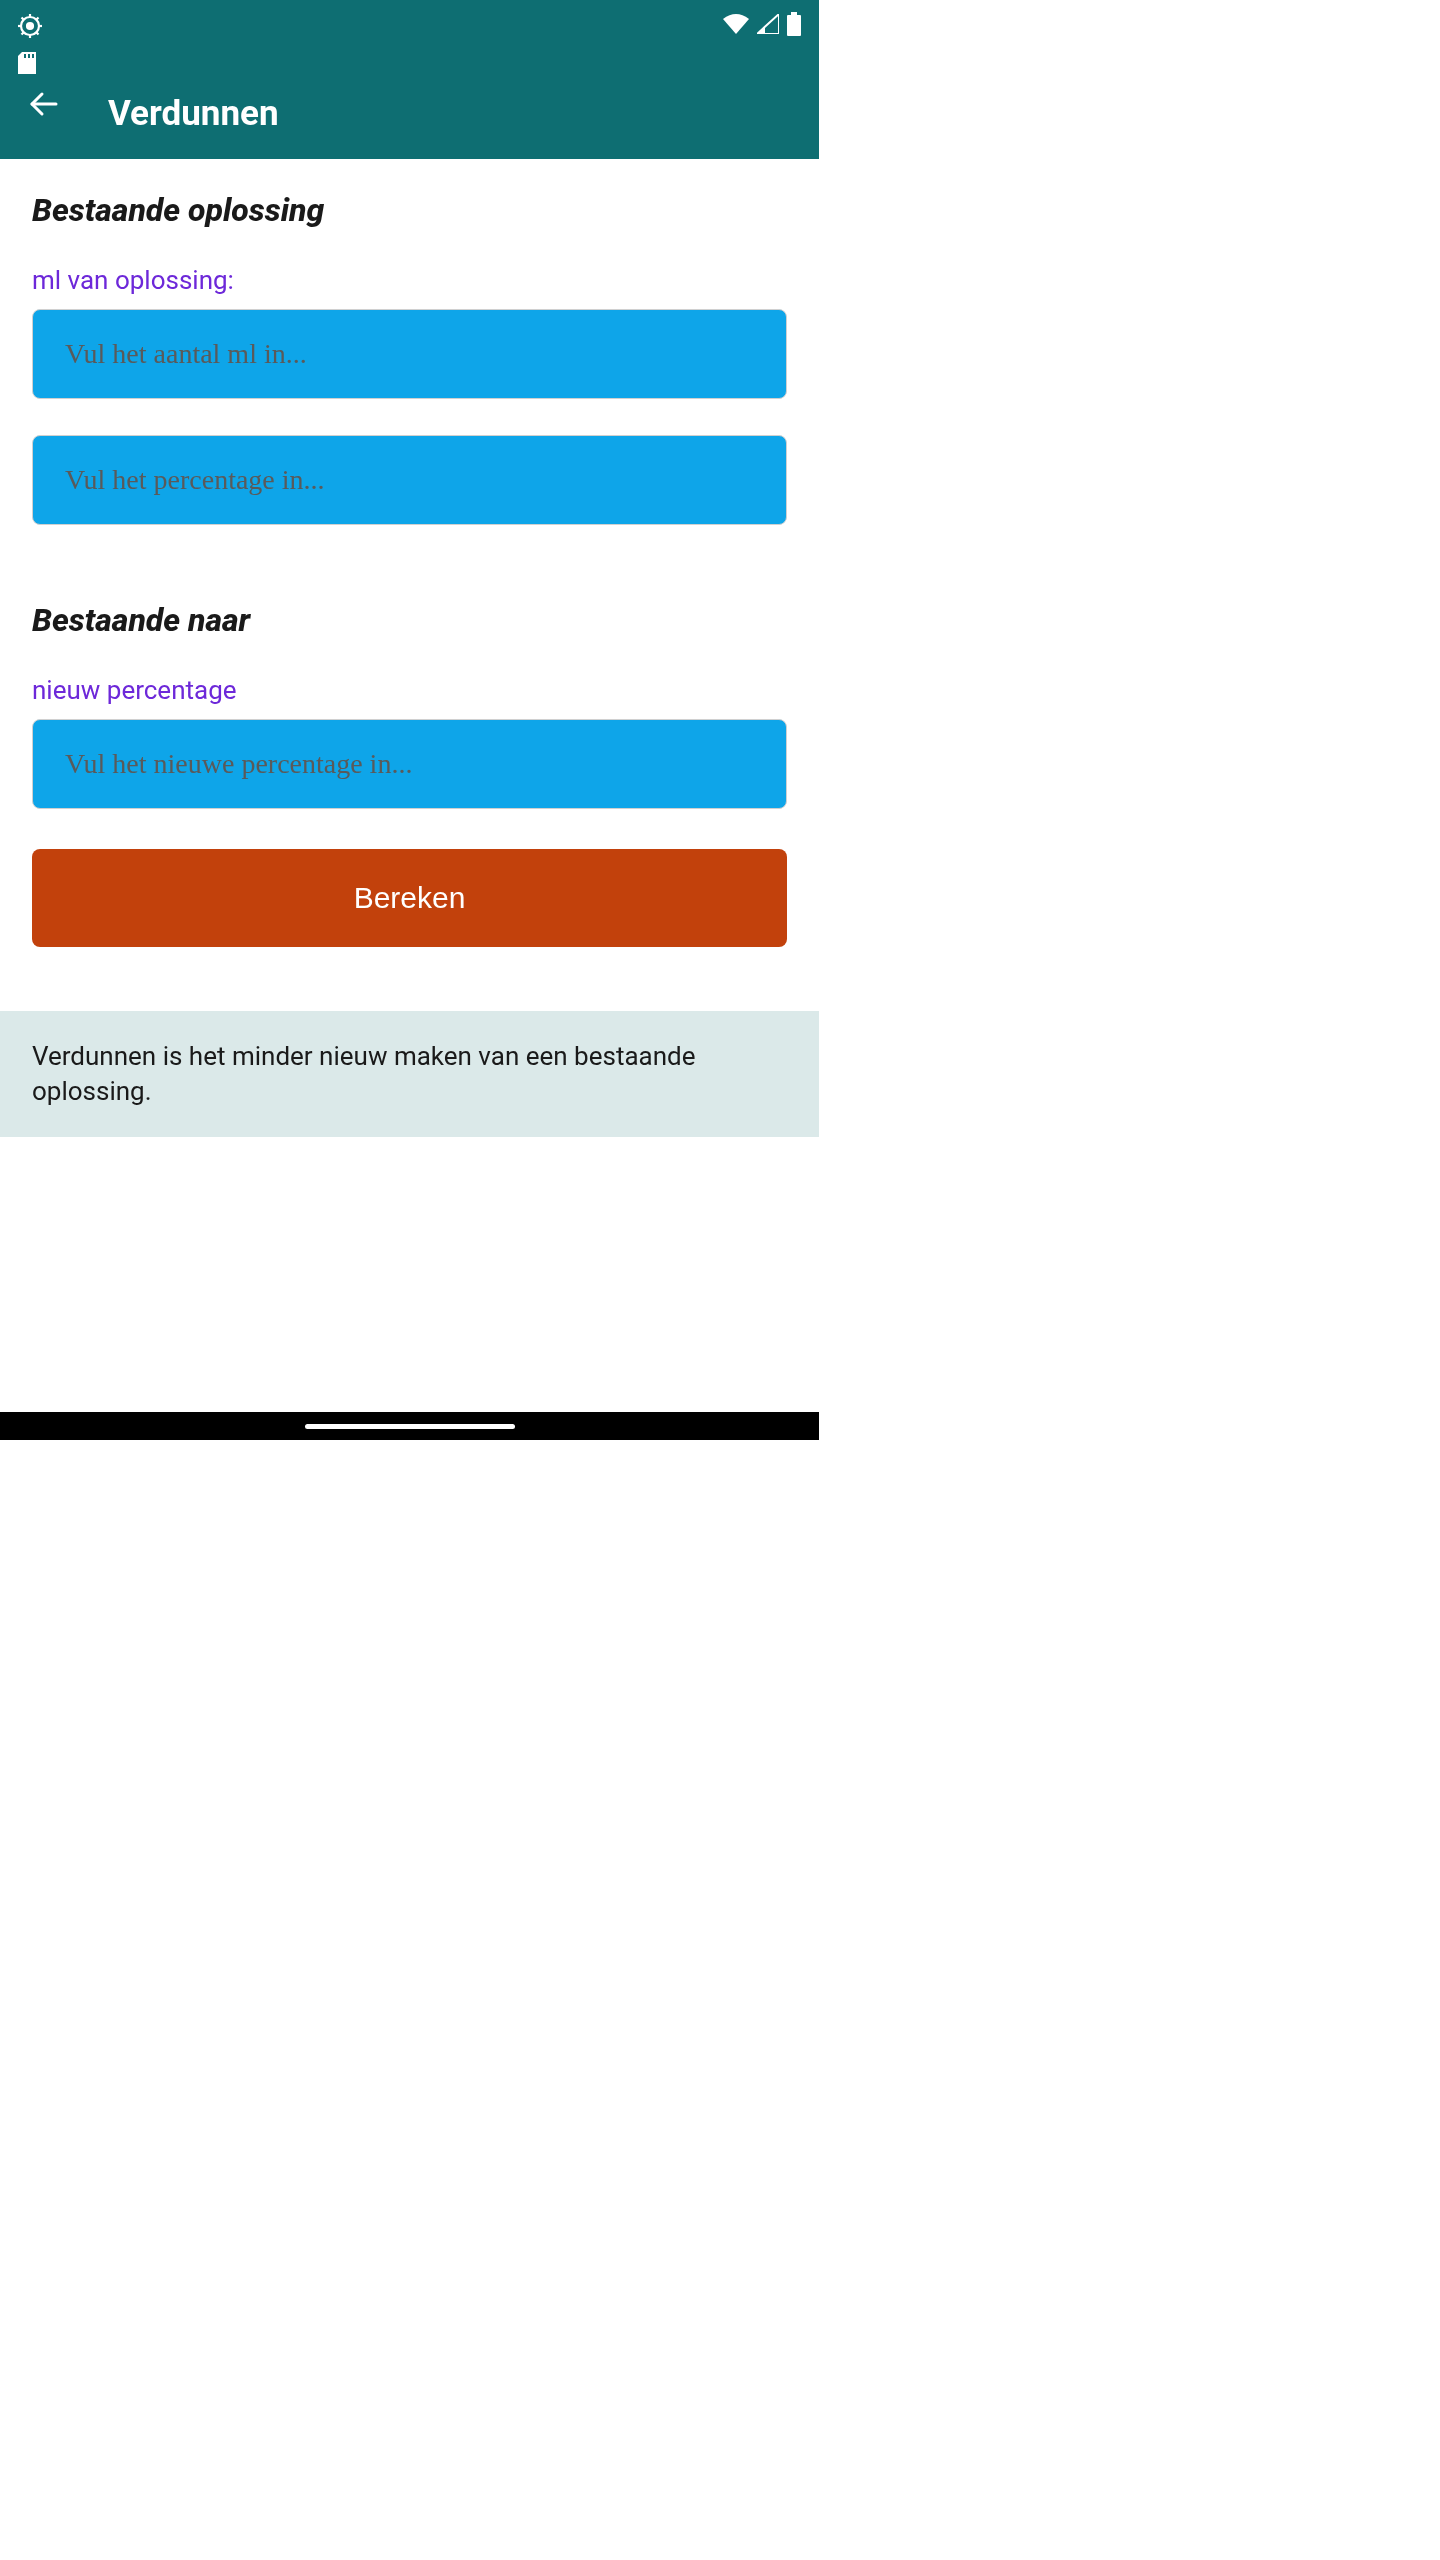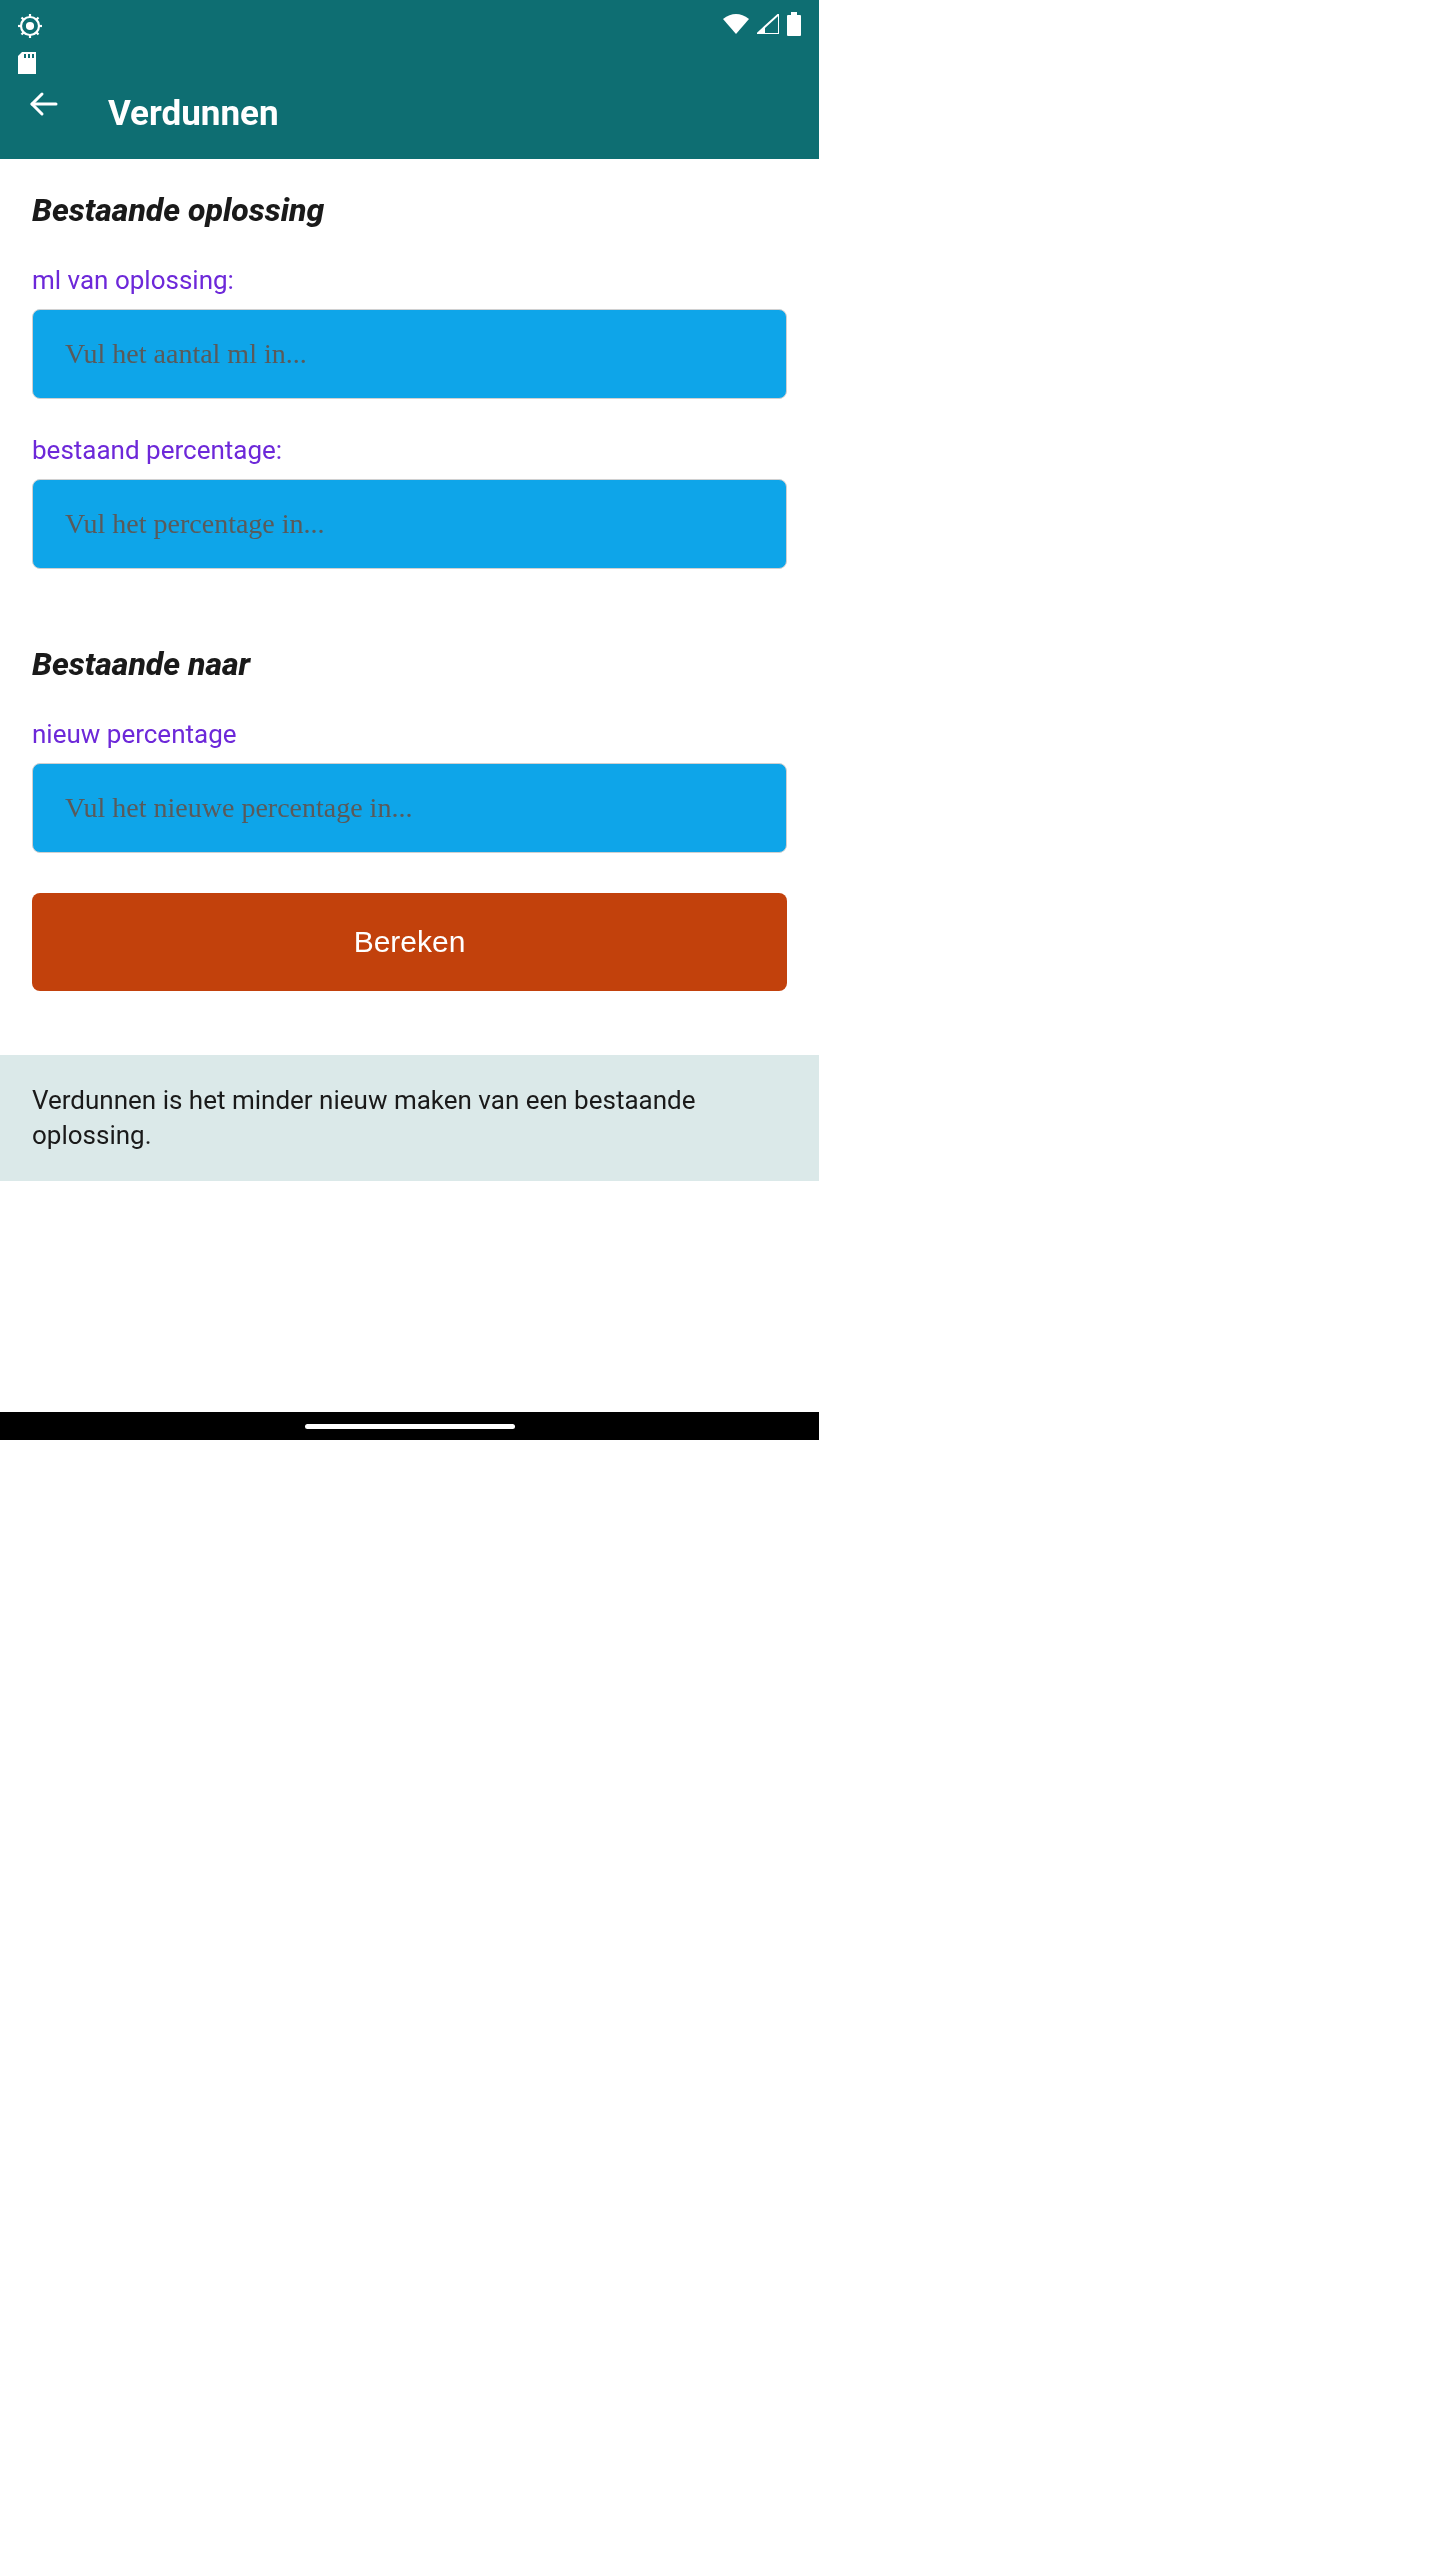--- a/index.html
+++ b/index.html
@@ -191,21 +191,20 @@
   </div>
   <div class="app-title">Verdunnen</div>
 </div>
 
 <div class="content">
   <div class="section-title">Bestaande oplossing</div>
 
   <div class="field-label">ml van oplossing:</div>
   <input type="text" class="text-input" placeholder="Vul het aantal ml in..." style="">
 
-  <div class="field-label">bestaand percentage:</div>
   <input type="text" class="text-input" placeholder="Vul het percentage in..." style="">
 
   <div class="section-gap"></div>
 
   <div class="section-title">Bestaande naar</div>
 
   <div class="field-label">nieuw percentage</div>
   <input type="text" class="text-input" placeholder="Vul het nieuwe percentage in..." style="">
 
   <button class="calculate-button">Bereken</button>

